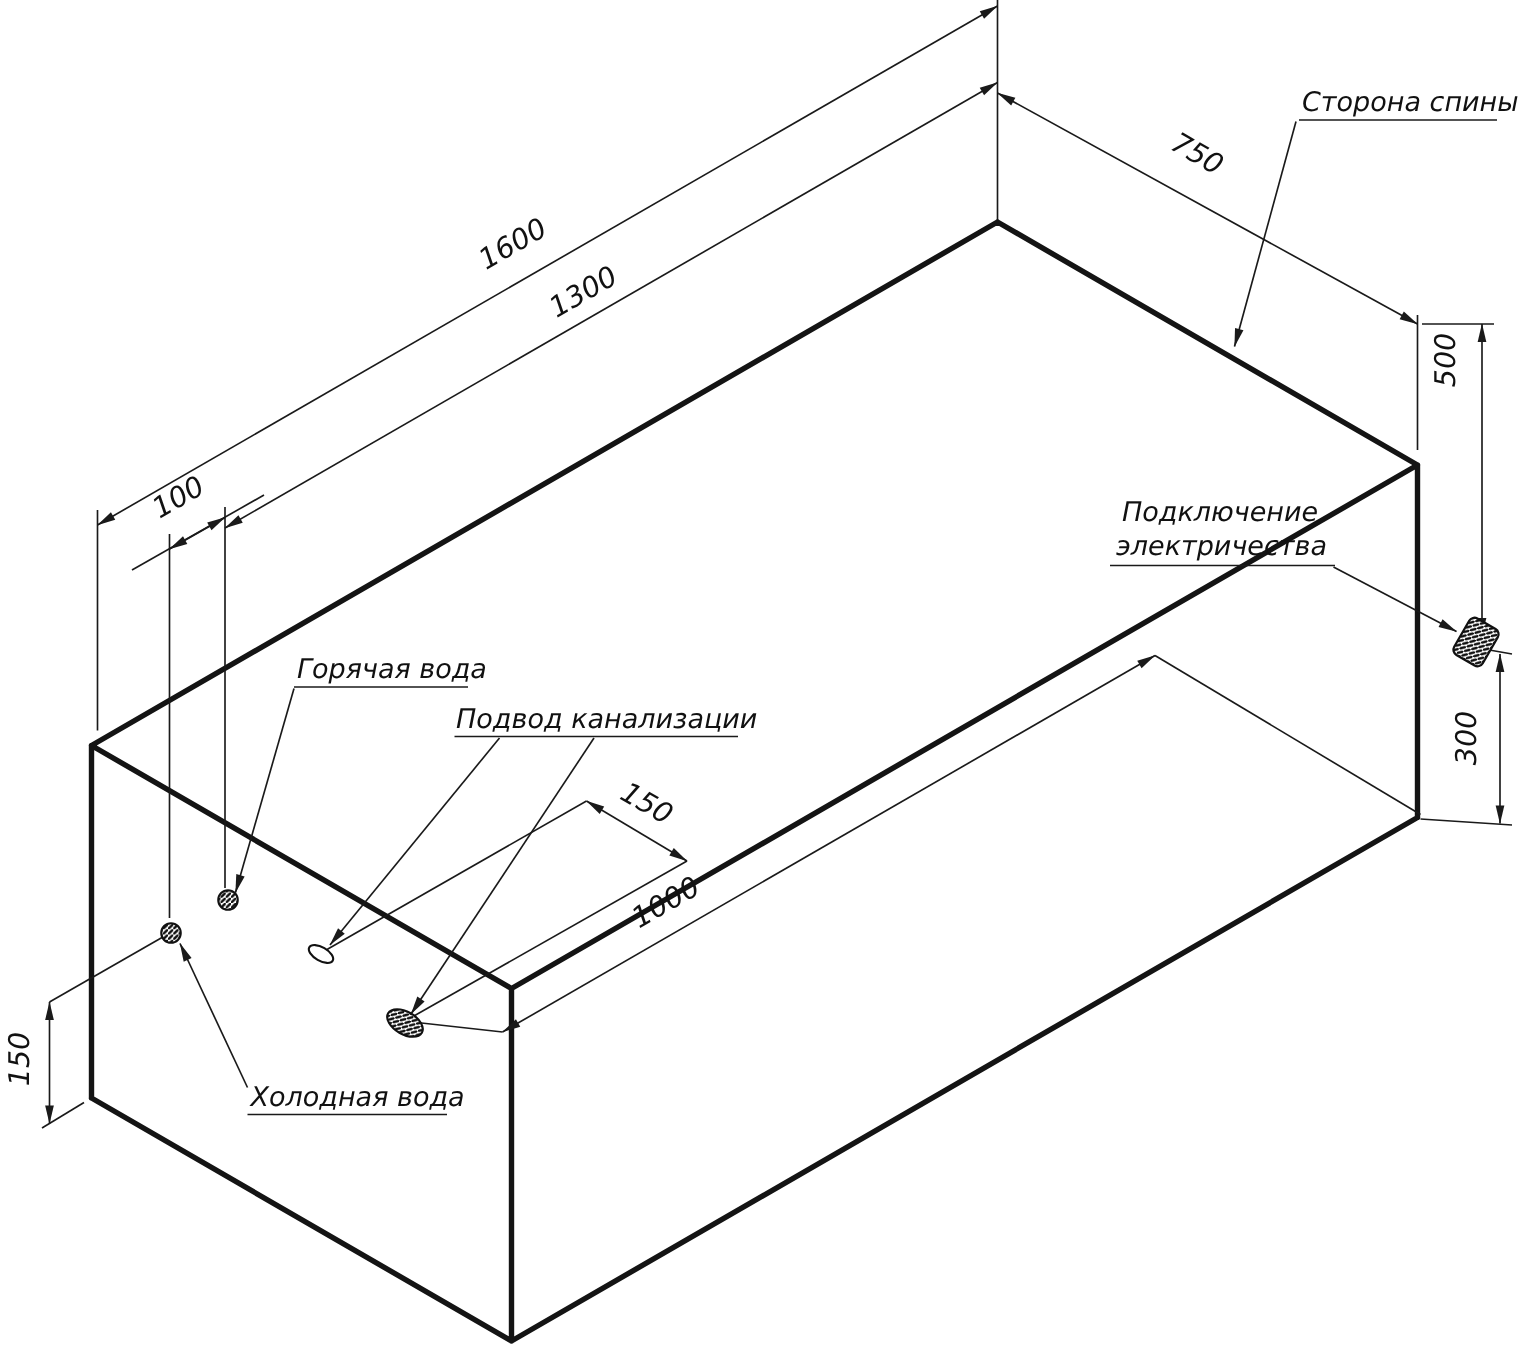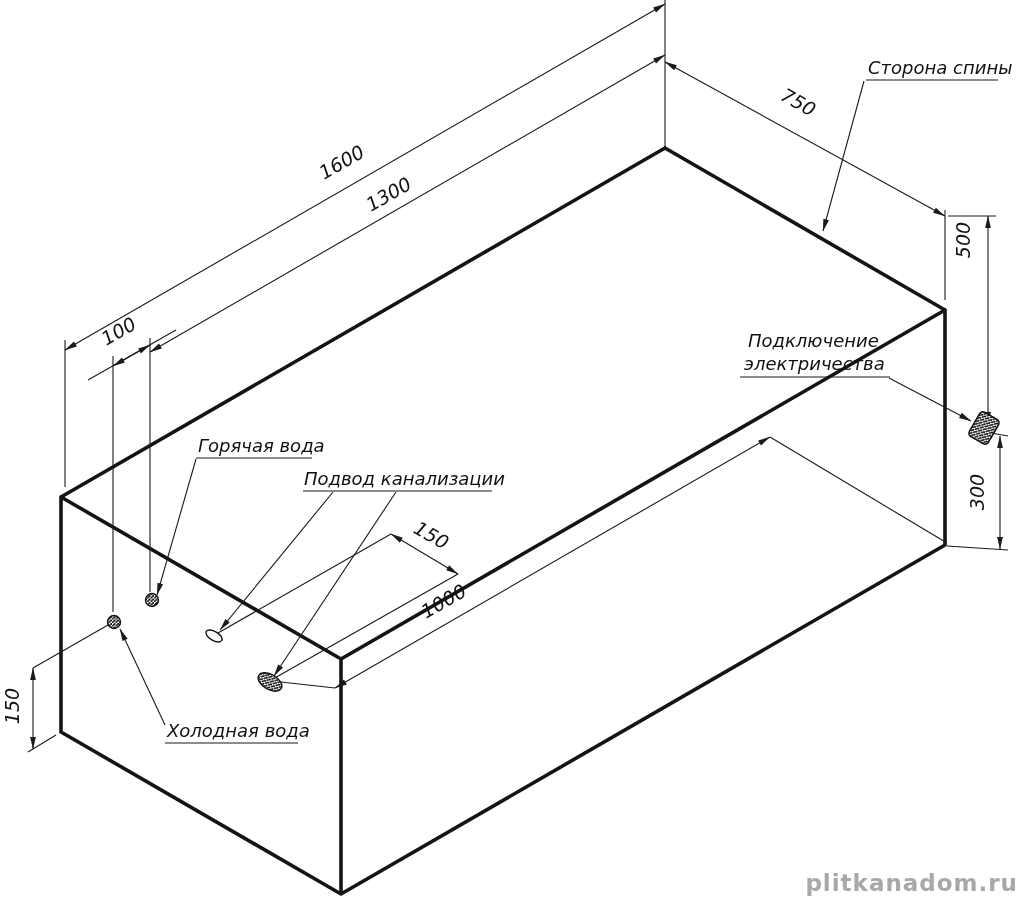--- a/index.html
+++ b/index.html
@@ -125,14 +125,13 @@
 
   <g>
     <circle cx="152" cy="600" r="6.5" fill="url(#hatch)" stroke="#111" stroke-width="1.4"></circle>
     <circle cx="114" cy="622" r="6.5" fill="url(#hatch)" stroke="#111" stroke-width="1.4"></circle>
     <ellipse cx="214" cy="636" rx="9" ry="4.5" transform="rotate(30 214 636)" fill="#ffffff" stroke="#111" stroke-width="1.4"></ellipse>
     <ellipse cx="270" cy="682" rx="13" ry="7.5" transform="rotate(30 270 682)" fill="url(#hatch)" stroke="#111" stroke-width="1.4"></ellipse>
     <rect x="973" y="414" width="22" height="28" rx="4" transform="rotate(30 984 428)" fill="url(#hatch)" stroke="#111" stroke-width="1.5"></rect>
   </g>
 </svg>
 
-<div id="watermark">plitkanadom.ru</div>
 </div>
 
 </body></html>

